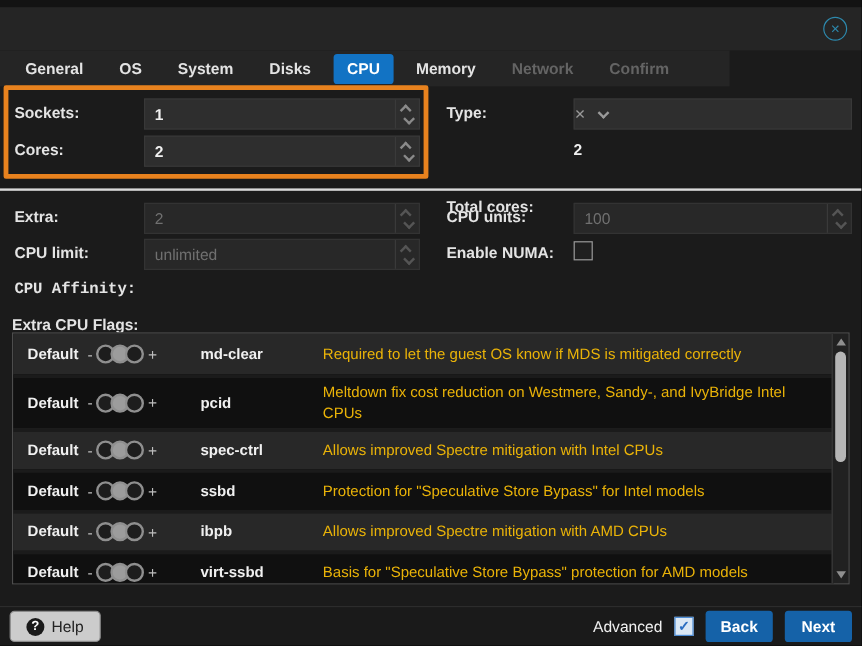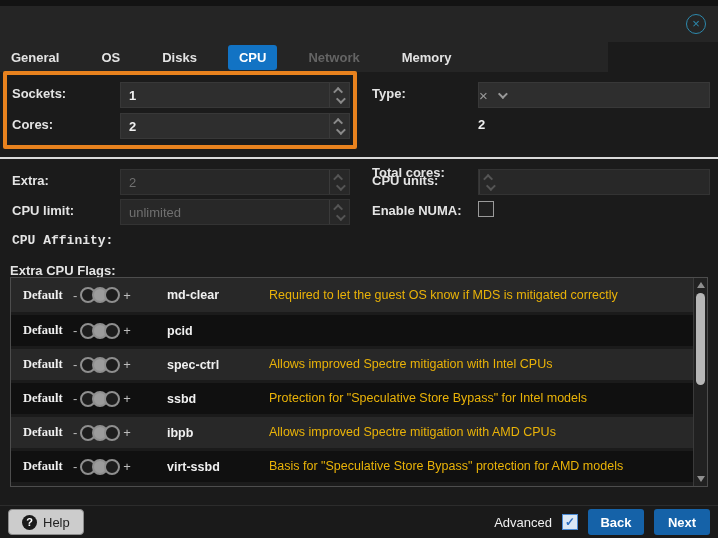--- a/index.html
+++ b/index.html
@@ -7,21 +7,21 @@
   .page { position:relative; width:718px; height:538px; background:#0d0d0d; overflow:hidden; }
   .backdrop-strip { position:absolute; left:0; top:0; width:718px; height:6px; background:#131313; }
   .modal { position:absolute; left:0; top:6px; width:718px; height:532px; background:#1b1b1b; }
 
   
   .hdr { position:absolute; left:0; top:0; width:718px; height:36px; background:#252525; display:flex; align-items:center; padding:0 12px; }
   .hdr-title { color:#2599d5; font-size:15px; }
   .close-btn { margin-left:auto; width:20px; height:20px; border:1px solid #2d89ad; border-radius:50%; color:#2d89ad; font-size:13px; line-height:18px; text-align:center; cursor:pointer; }
 
   
-  .tabs { position:absolute; left:0; top:36px; width:608px; height:30px; background:#252525; display:flex; align-items:center; gap:20px; padding-left:0; }
+  .tabs { position:absolute; left:0; top:36px; width:608px; height:30px; background:#252525; display:flex; align-items:center; gap:8px; padding-left:10px; }
   .tab { color:#e3e3e3; font-size:13px; font-weight:bold; padding:5px 11px; border-radius:3px; cursor:pointer; }
   .tab.active { background:#1273c4; color:#fff; }
   .tab.disabled { color:#646464; cursor:default; }
 
   
   .flabel { position:absolute; color:#e4e4e4; font-size:13px; font-weight:bold; }
   .field { position:absolute; height:26px; background:#2e2e2e; border:1px solid #383838; display:flex; align-items:center; }
   .field .val { flex:1; color:#f0f0f0; font-size:13px; font-weight:bold; padding-left:8px; white-space:nowrap; overflow:hidden; }
   .field.disabled { background:#282828; border-color:#333; }
   .field.disabled .val { color:#707070; font-weight:normal; }
@@ -41,21 +41,21 @@
 
   .numa-box { position:absolute; left:478px; top:195px; width:16px; height:16px; border:1px solid #9a9a9a; background:#1f1f1f; cursor:pointer; }
 
   
   .flags-label { position:absolute; left:10px; top:257px; color:#e4e4e4; font-size:13px; font-weight:bold; }
   .ftable { position:absolute; left:10px; top:271px; width:698px; height:210px; border:1px solid #4d4d4d; background:#1b1b1b; overflow:hidden; }
   .frows { position:absolute; left:0; top:0; width:684px; }
   .frow { display:flex; align-items:center; min-height:34px; background:#282828; }
   .frow + .frow { border-top:3px solid #1b1b1b; }
   .frow.alt { background:#101010; }
-  .fc-default { width:62px; padding-left:12px; color:#f0f0f0; font-size:12.5px; font-weight:bold; flex-shrink:0;font-family:Liberation Serif, serif; }
+  .fc-default { width:62px; padding-left:12px; color:#f0f0f0; font-size:12.5px; font-weight:bold; flex-shrink:0; }
   .fc-slider { width:94px; display:flex; align-items:center; flex-shrink:0; }
   .fc-flag { width:102px; color:#f0f0f0; font-size:12.5px; font-weight:bold; flex-shrink:0; }
   .fc-desc { flex:1; color:#eab308; font-size:12.5px; padding:4px 10px 4px 0; line-height:1.35; }
   .tri-minus, .tri-plus { color:#bdbdbd; font-size:13px; }
   .tri-minus { margin-right:3px; } .tri-plus { margin-left:3px; }
   .tri-radio { width:16px; height:16px; border:2px solid #8f8f8f; border-radius:50%; background:#1d1d1d; cursor:pointer; }
   .tri-radio + .tri-radio { margin-left:-4px; }
   .tri-radio.selected { background:#9c9c9c; }
 
   
@@ -83,24 +83,26 @@
 
   <div class="modal">
 
     <div class="hdr">
       <span class="close-btn">×</span>
     </div>
 
     <div class="tabs">
       <span class="tab">General</span>
       <span class="tab">OS</span>
+      <span class="tab">System</span>
       <span class="tab">Disks</span>
       <span class="tab active">CPU</span>
+      <span class="tab">Memory</span>
       <span class="tab disabled">Network</span>
-      <span class="tab">Memory</span>
+      <span class="tab disabled">Confirm</span>
     </div>
 
     <span class="flabel" style="left:12px; top:80px;">Sockets:</span>
     <div class="field" style="left:120px; top:76px; width:230px;">
       <span class="val">1</span>
       <span class="spinner">
         <i class="chev up"></i>
         <i class="chev down"></i>
       </span>
     </div>
@@ -144,20 +146,21 @@
       <span class="spinner">
         <i class="chev up"></i>
         <i class="chev down"></i>
       </span>
     </div>
 
     <span class="flabel" style="left:12px; top:227px;font-family:Liberation Mono, monospace;">CPU Affinity:</span>
 
     <span class="flabel" style="left:372px; top:167px;">CPU units:</span>
     <div class="field disabled" style="left:478px; top:163px; width:232px;">
+      <span class="val">100</span>
       <span class="spinner">
         <i class="chev up"></i>
         <i class="chev down"></i>
       </span>
     </div>
 
     <span class="flabel" style="left:372px; top:197px;">Enable NUMA:</span>
     <span class="numa-box"></span>
 
     <span class="flags-label">Extra CPU Flags:</span>
@@ -181,20 +184,21 @@
         <div class="frow alt">
           <span class="fc-default">Default</span>
           <span class="fc-slider">
             <span class="tri-minus">-</span>
             <span class="tri-radio"></span>
             <span class="tri-radio selected"></span>
             <span class="tri-radio"></span>
             <span class="tri-plus">+</span>
           </span>
           <span class="fc-flag">pcid</span>
+          <span class="fc-desc">Meltdown fix cost reduction on Westmere, Sandy-, and IvyBridge Intel CPUs</span>
         </div>
 
         <div class="frow">
           <span class="fc-default">Default</span>
           <span class="fc-slider">
             <span class="tri-minus">-</span>
             <span class="tri-radio"></span>
             <span class="tri-radio selected"></span>
             <span class="tri-radio"></span>
             <span class="tri-plus">+</span>

